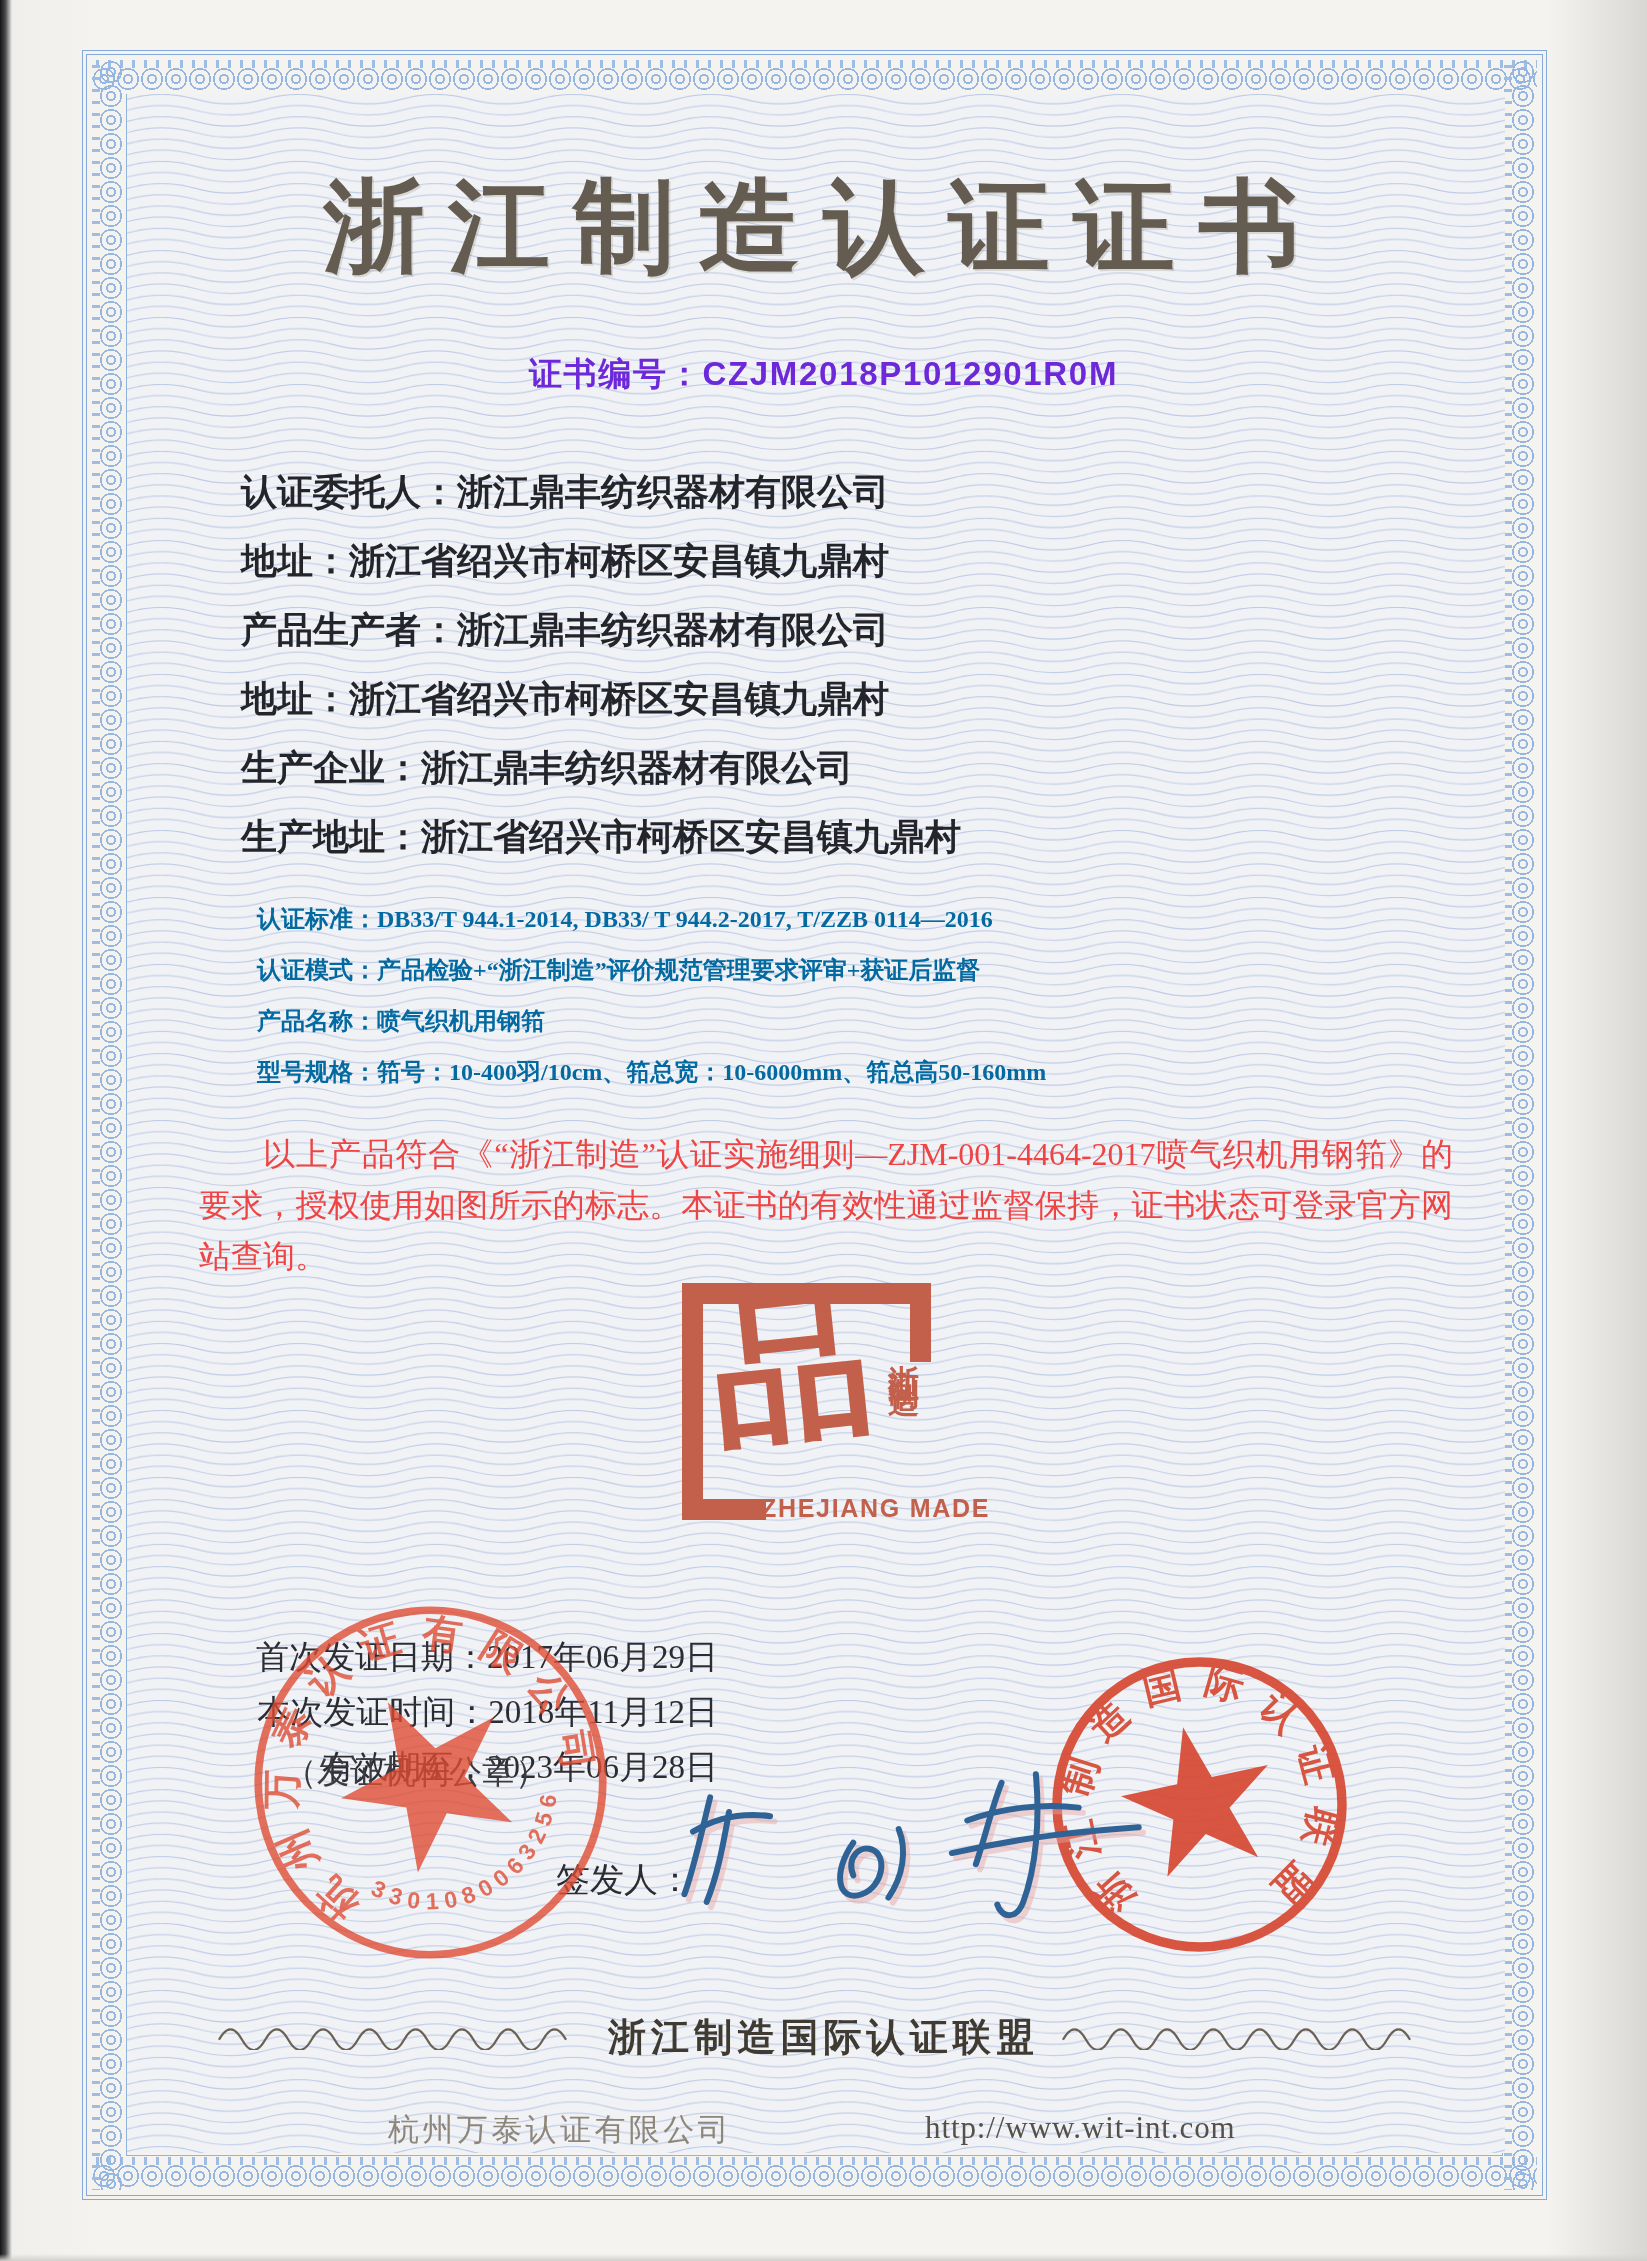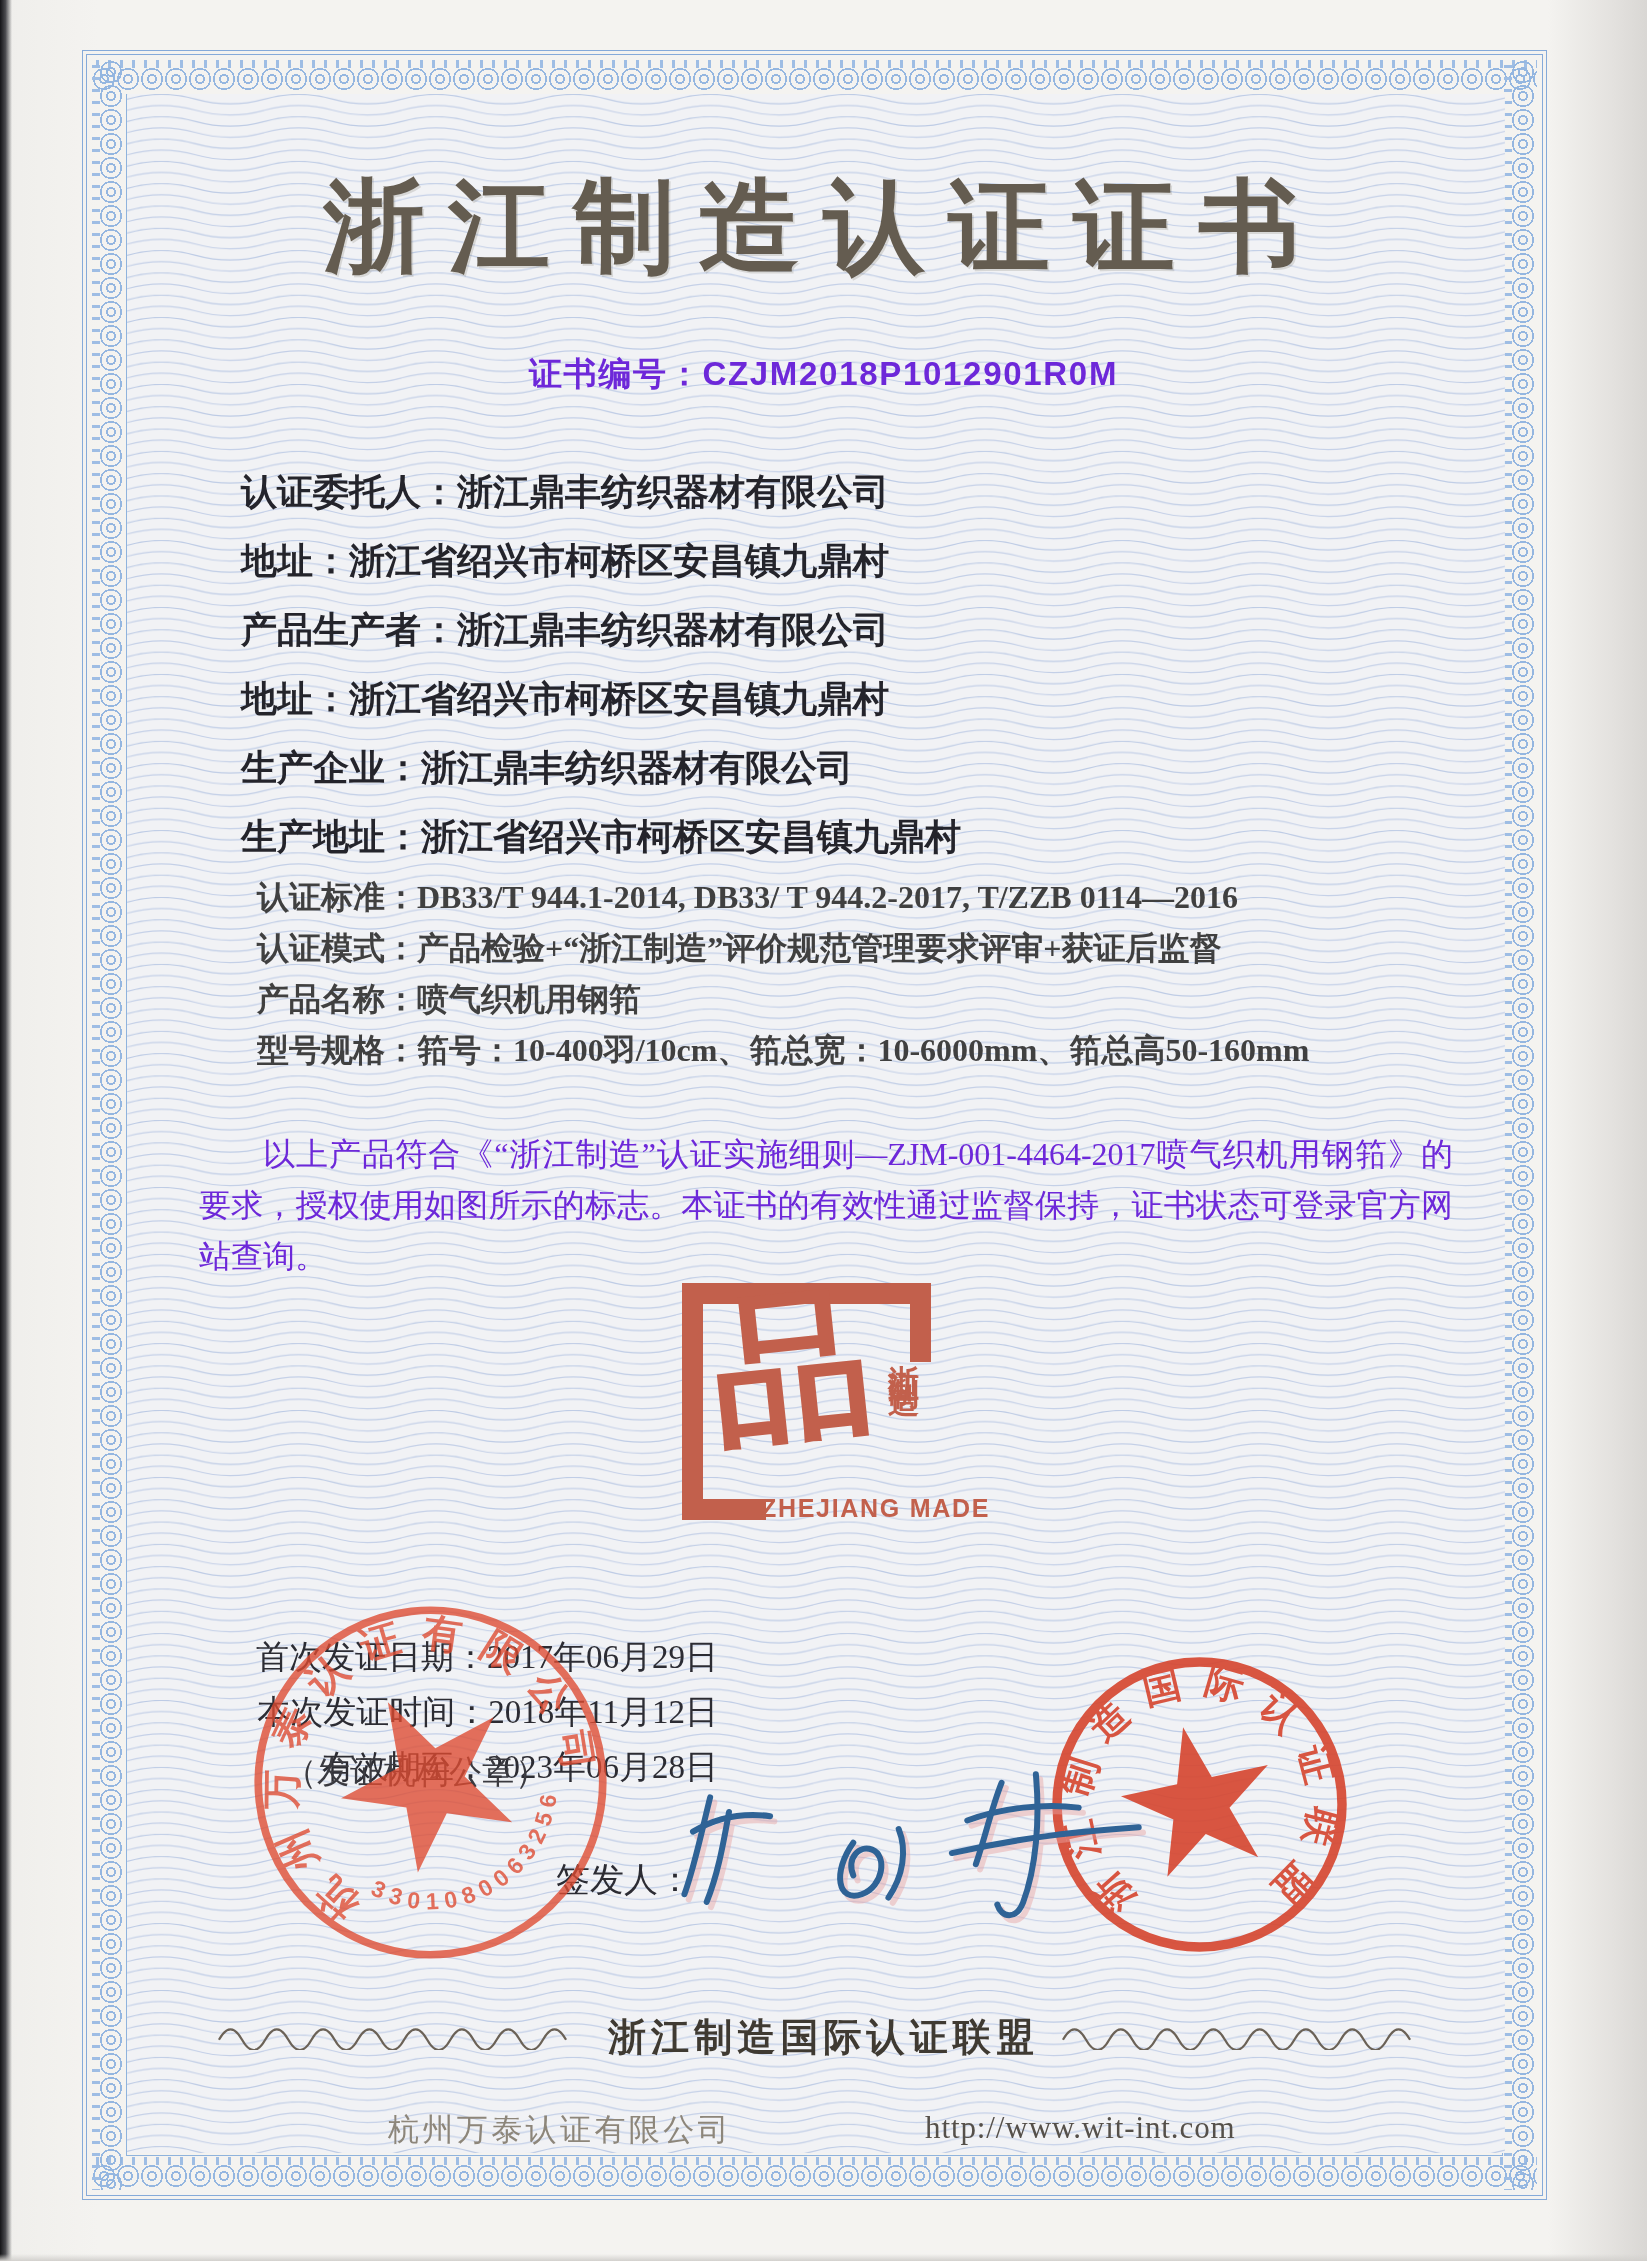--- a/index.html
+++ b/index.html
@@ -40,26 +40,26 @@
   
   .title{left:0;top:160px;width:100%;text-align:center;z-index:2;
     font-size:101px;font-weight:700;letter-spacing:24px;color:#645c50;
     text-shadow:1.7px 1.7px 0 rgba(100,92,80,.18);}
   .certno{left:0;top:352px;width:100%;text-align:center;z-index:2;
     font-family:"Liberation Sans","DejaVu Sans",sans-serif;font-weight:700;
     font-size:33px;color:#6d28d9;letter-spacing:1.7px;}
   .fields{left:241px;top:457px;z-index:2;font-family:"Liberation Sans","DejaVu Sans",sans-serif;
     font-weight:700;font-size:36px;color:#24242b;}
   .fields .row{height:69px;line-height:69px;white-space:nowrap;}
-  .specs{left:257px;top:872px;z-index:2;font-size:32px;color:#404040;}
+  .specs{left:257px;top:894px;z-index:2;font-size:24px;color:#0369a1;}
   .specs .row{height:51px;line-height:51px;white-space:nowrap;}
   .specs .lbl{font-weight:700;}
   .specs .val{font-weight:600;}
   .statement{left:199px;top:1129px;width:1254px;z-index:2;font-size:32px;line-height:51px;
-    text-indent:2em;text-align:justify;color:#6d28d9;}
+    text-indent:2em;text-align:justify;color:#ef4444;}
   
   .logo{left:682px;top:1283px;width:249px;height:237px;z-index:2;color:#c2604c;}
   .logo .bar{position:absolute;background:#c2604c;}
   .logo .bar-top{left:0;top:0;width:100%;height:20.6px;}
   .logo .bar-left{left:0;top:0;width:20.6px;height:100%;}
   .logo .bar-right{right:0;top:0;width:20.6px;height:79px;}
   .logo .bar-bl{left:0;bottom:0;width:84px;height:20.6px;}
   .logo .mark{position:absolute;left:29px;top:5.1px;font-size:160px;line-height:1;
     font-weight:700;transform:rotate(-6deg);}
   .logo .side{position:absolute;right:6.9px;top:57px;writing-mode:vertical-rl;

